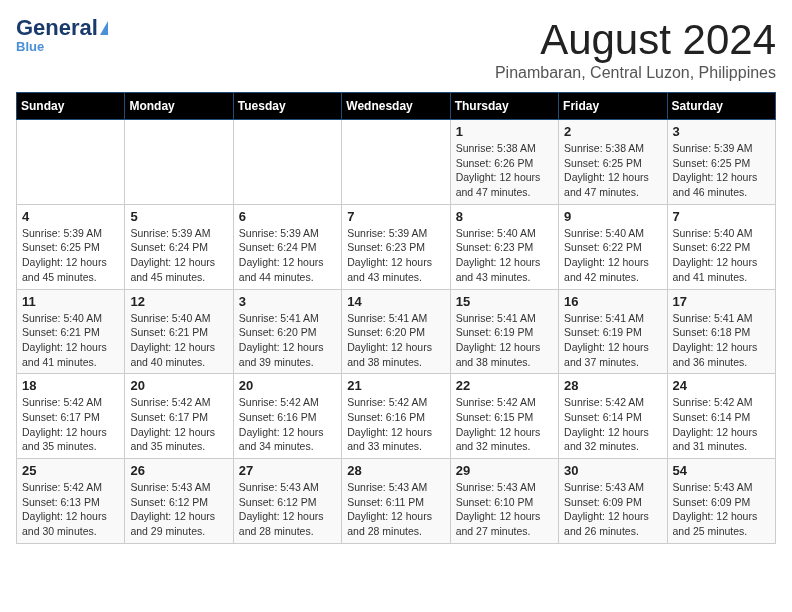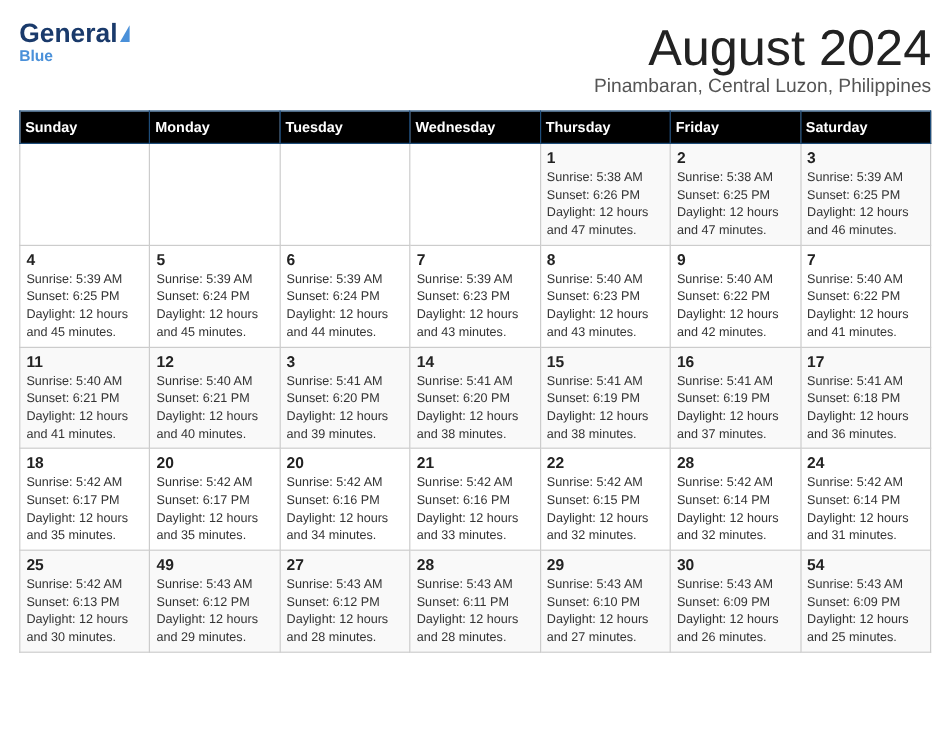--- a/index.html
+++ b/index.html
@@ -304,21 +304,21 @@
       </tr>
       <tr>
         <td>
           <span class="day-num">25</span>
           <div class="day-info" style="white-space: pre-line;">Sunrise: 5:42 AM
 Sunset: 6:13 PM
 Daylight: 12 hours
 and 30 minutes.</div>
         </td>
         <td>
-          <span class="day-num">49</span>
+          <span class="day-num">26</span>
           <div class="day-info" style="white-space: pre-line;">Sunrise: 5:43 AM
 Sunset: 6:12 PM
 Daylight: 12 hours
 and 29 minutes.</div>
         </td>
         <td>
           <span class="day-num">27</span>
           <div class="day-info" style="white-space: pre-line;">Sunrise: 5:43 AM
 Sunset: 6:12 PM
 Daylight: 12 hours

